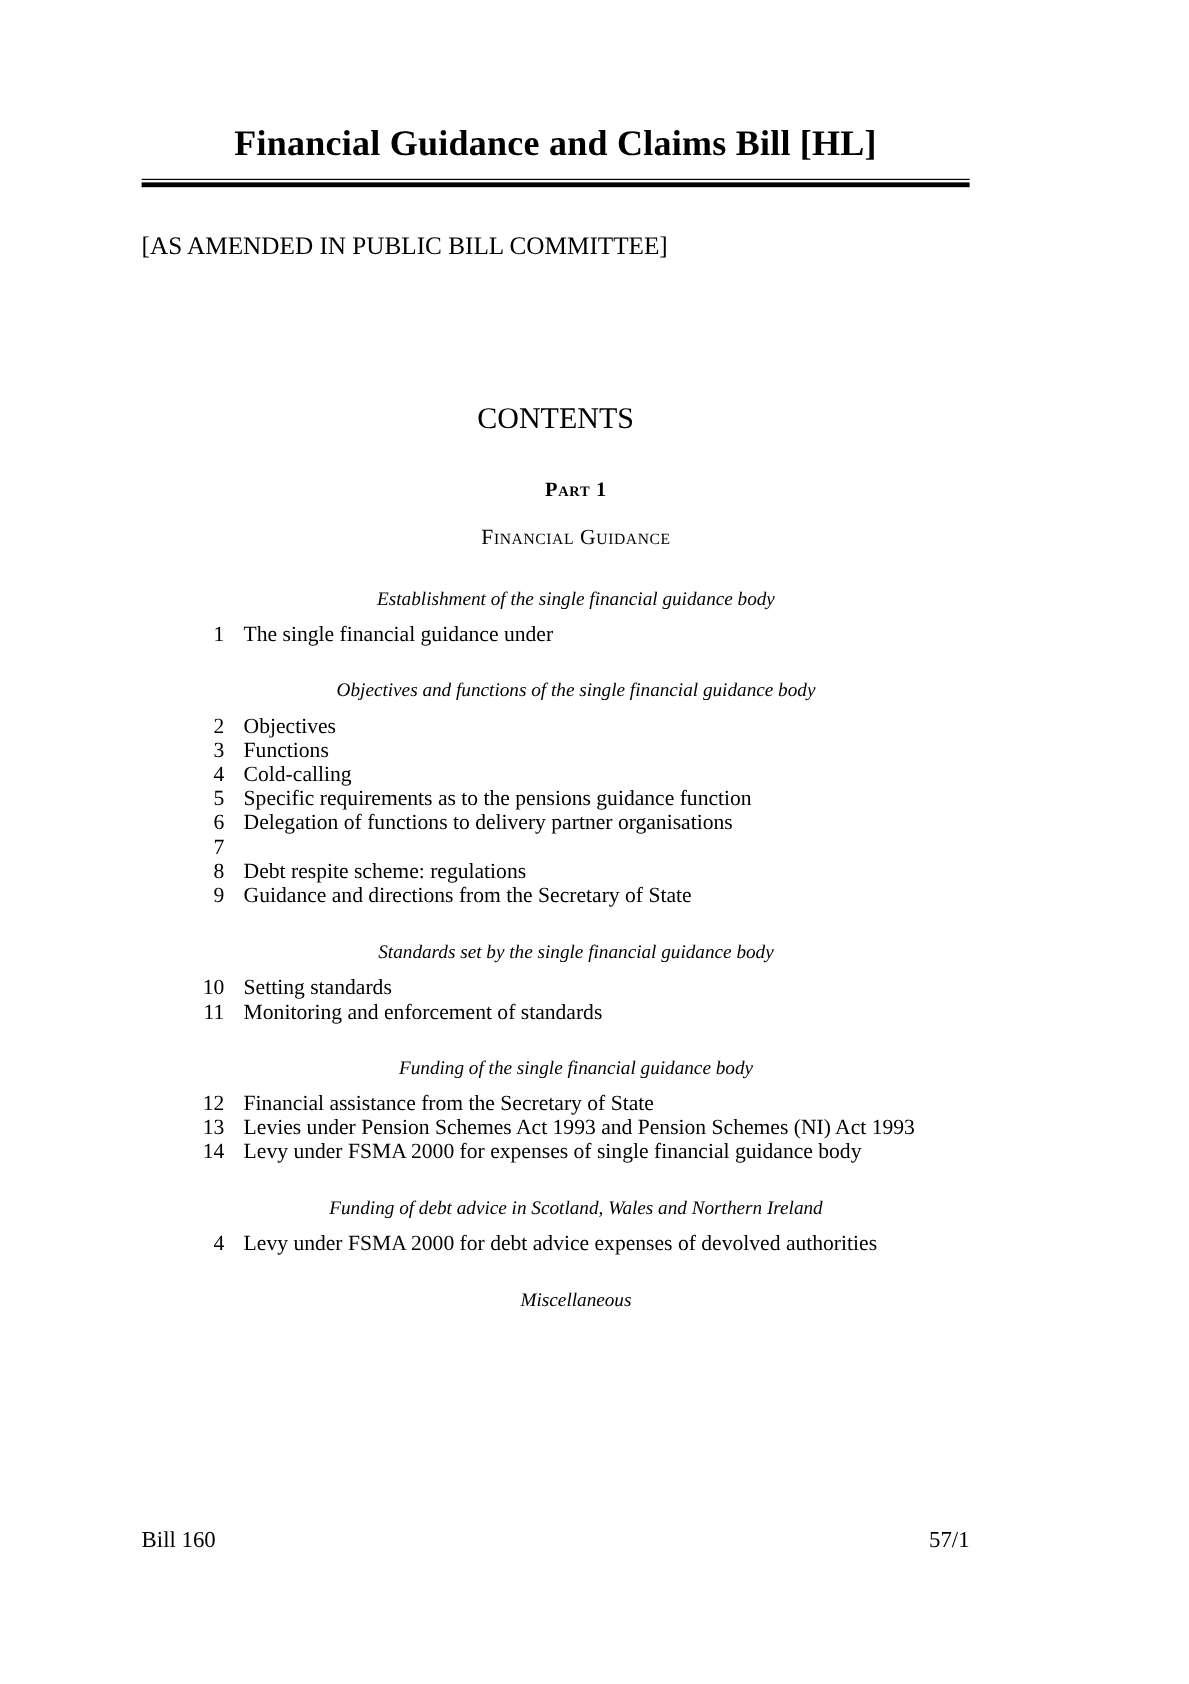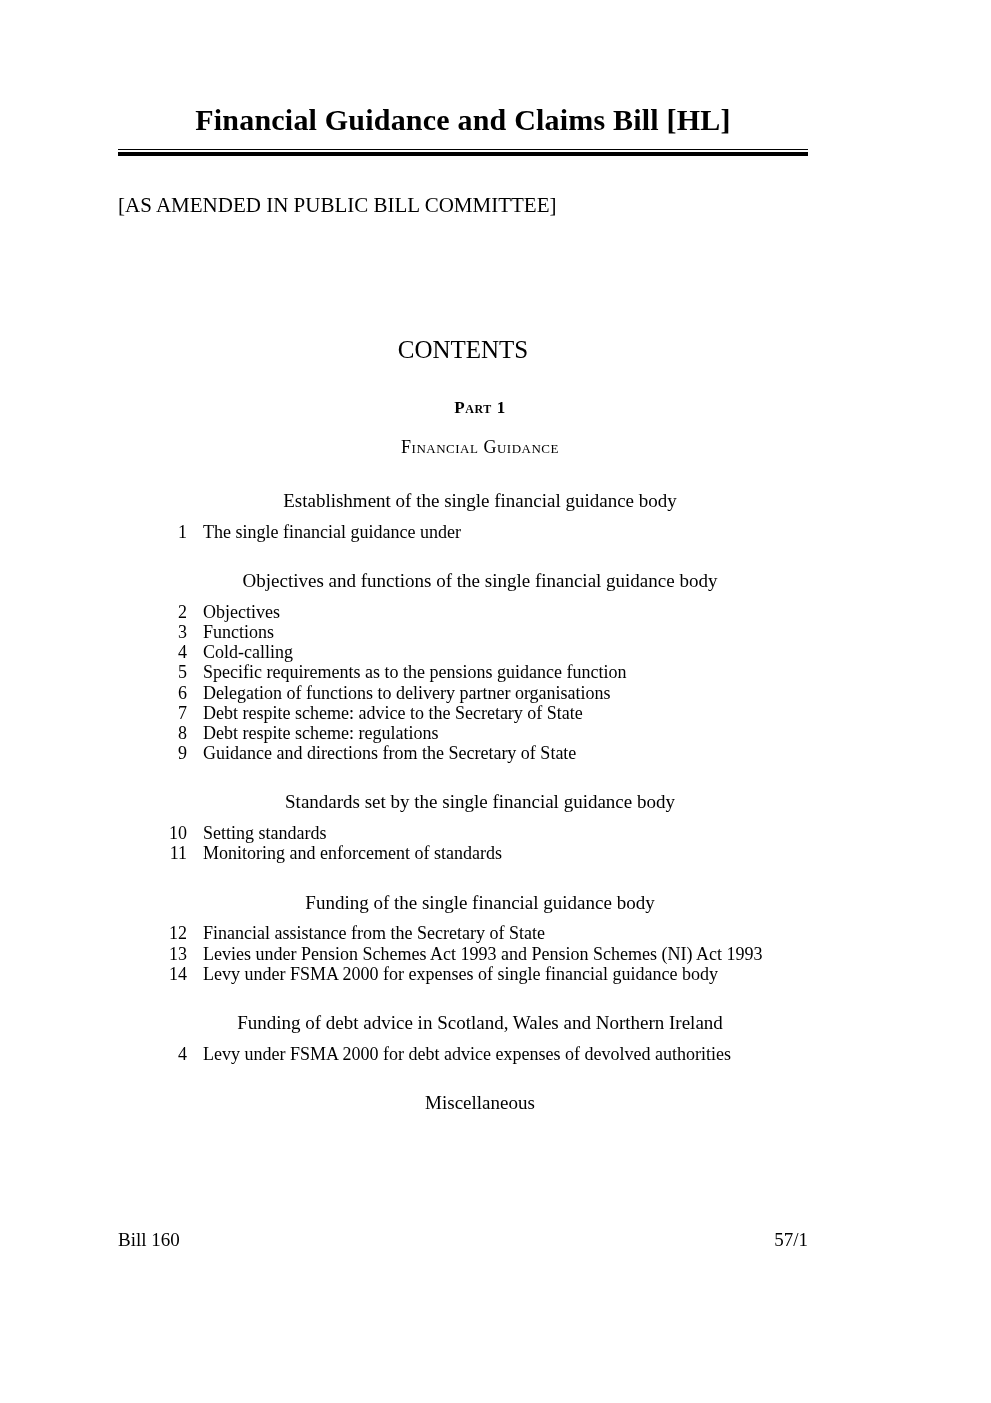--- a/index.html
+++ b/index.html
@@ -98,21 +98,22 @@
     letter-spacing: 0.5px;
     line-height: 1.2;
     margin-top: 19px;
   }
 
   .group {
     margin-top: 0;
   }
   .group-heading {
     text-align: center;
-    font-size: 19px;
+    font-size: 16px;
+    font-style: italic;
     line-height: 1.2;
   }
   .group-first .group-heading {
     margin-top: 31px;
   }
   .group + .group .group-heading {
     margin-top: 28px;
   }
 
   .entry-list {
@@ -132,21 +133,21 @@
   .entry-text {
     margin-left: 16px;
     font-size: 18px;
     white-space: nowrap;
   }
 
   
   .footer {
     position: absolute;
     left: 118px;
-    top: 1229px;
+    top: 1273px;
     width: 690px;
     display: flex;
     justify-content: space-between;
     font-size: 19px;
   }
 </style>
 </head>
 <body>
 
 <div class="page">
@@ -194,21 +195,20 @@
             <div class="entry">
               <span class="entry-num">5</span>
               <span class="entry-text">Specific requirements as to the pensions guidance function</span>
             </div>
             <div class="entry">
               <span class="entry-num">6</span>
               <span class="entry-text">Delegation of functions to delivery partner organisations</span>
             </div>
             <div class="entry">
               <span class="entry-num">7</span>
-              <span class="entry-text">Debt respite scheme: advice to the Secretary of State</span>
             </div>
             <div class="entry">
               <span class="entry-num">8</span>
               <span class="entry-text">Debt respite scheme: regulations</span>
             </div>
             <div class="entry">
               <span class="entry-num">9</span>
               <span class="entry-text">Guidance and directions from the Secretary of State</span>
             </div>
           </div>

